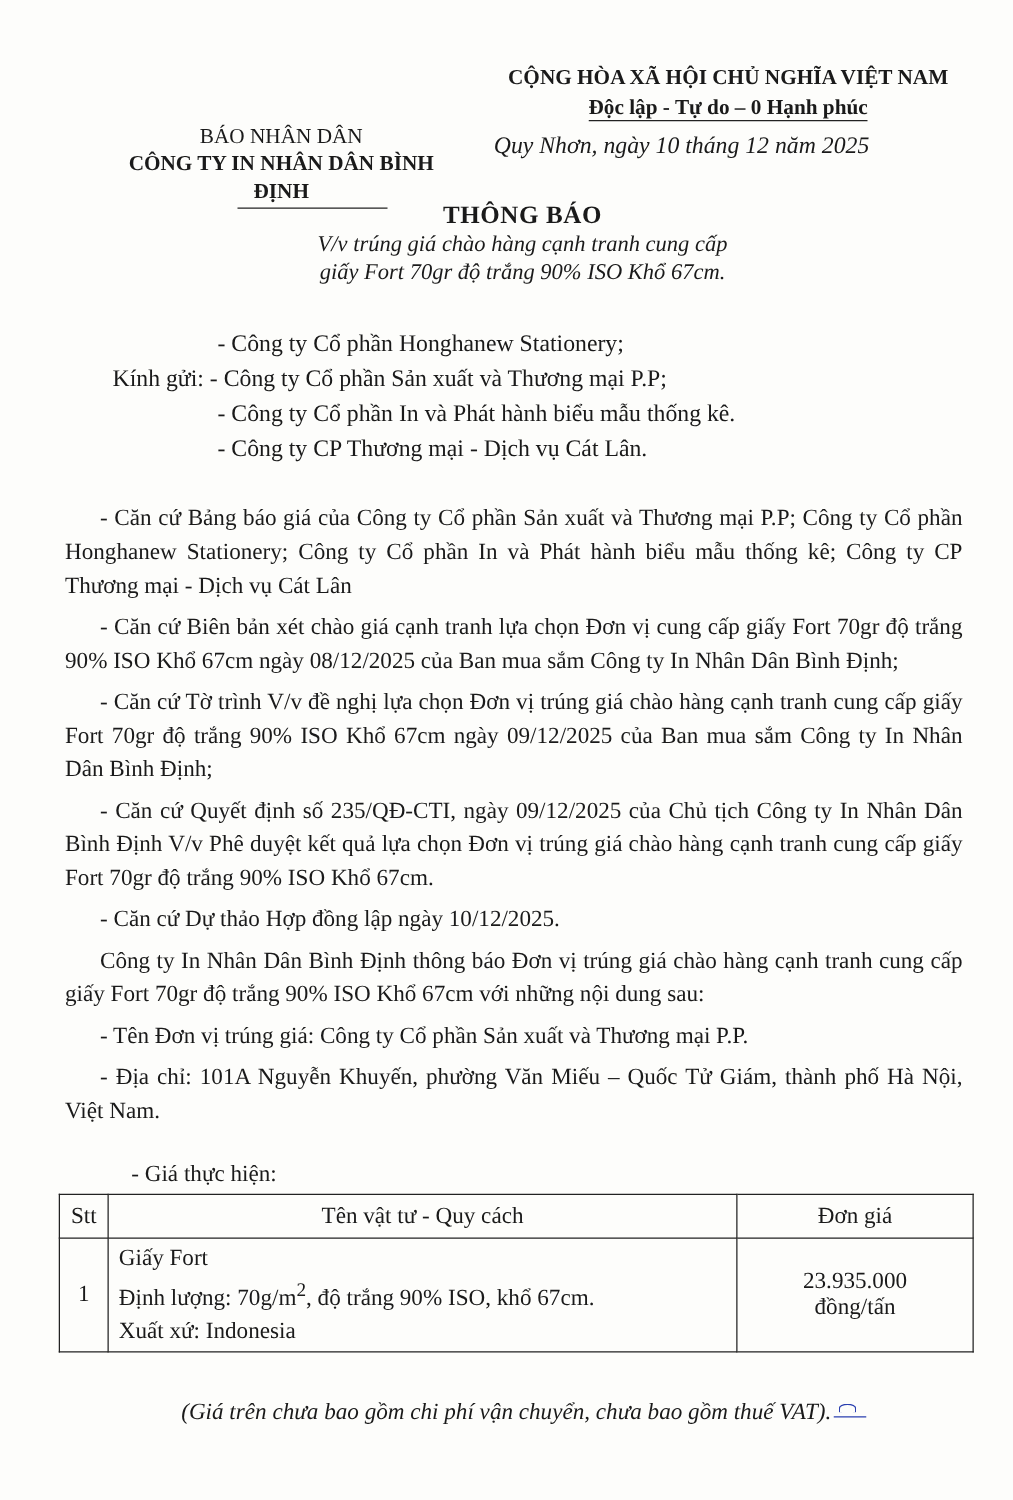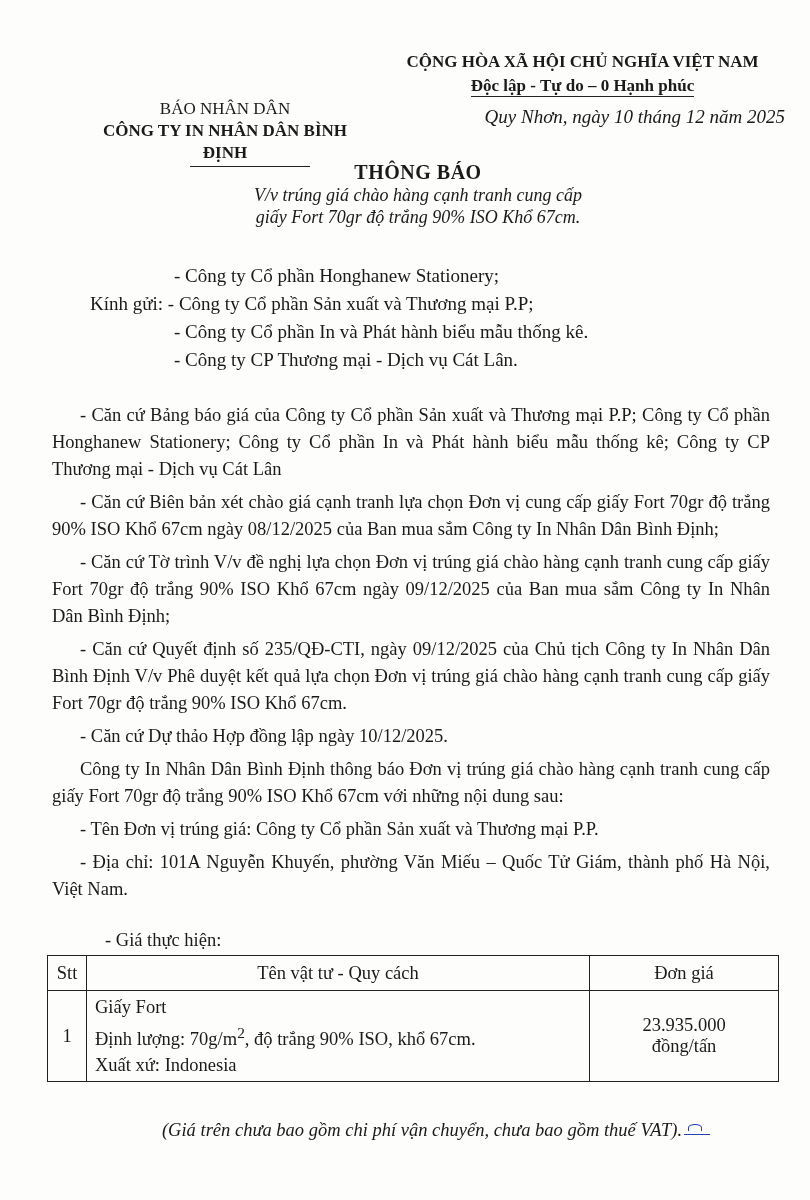--- a/index.html
+++ b/index.html
@@ -6,37 +6,37 @@
   body {
     width: 810px; height: 1200px; background: #fdfdfb; position: relative; overflow: hidden;
     font-family: "Liberation Serif", "DejaVu Serif", serif; color: #1a1a1a;
   }
   .abs { position: absolute; }
   .hdr-left { left: 80px; top: 50px; width: 290px; text-align: center; font-size: 17px; line-height: 22px; margin-top: 48px; }
   .hdr-left .l2 { font-weight: bold; }
   .hdr-left .rule { width: 120px; margin: 2px auto 0 auto; border-top: 1.5px solid #222; margin-left: 110px; }
   .hdr-right { left: 385px; top: 50px; width: 395px; text-align: center; font-size: 17px; line-height: 24px; font-weight: bold; }
   .hdr-right .motto { text-decoration: none; display: inline-block; border-bottom: 1.5px solid #222; line-height: 20px; }
-  .date { left: 395px; top: 106px; width: 390px; text-align: right; font-size: 19px; font-style: italic; }
+  .date { left: 395px; top: 106px; width: 390px; text-align: left; font-size: 19px; font-style: italic; }
   .title { left: 188px; top: 160px; width: 460px; text-align: center; }
   .title .t { font-weight: bold; font-size: 20px; line-height: 24px; letter-spacing: 0.5px; }
   .title .s { font-style: italic; font-size: 18px; line-height: 22px; }
   .recips { left: 90px; top: 262px; font-size: 19px; line-height: 28px; }
   .recips .row { white-space: nowrap; }
   .recips .ind { padding-left: 84px; }
   .body { left: 52px; top: 402px; width: 718px; font-size: 18.5px; line-height: 27px; text-align: justify; }
   .body p { margin: 0 0 6px 0; text-indent: 28px; }
   .price-label { left: 105px; top: 930px; font-size: 18.5px; }
   table.price { position: absolute; left: 47px; top: 955px; width: 732px; border-collapse: collapse; font-size: 18.5px; }
   table.price td, table.price th { border: 1.5px solid #222; padding: 3px 8px; vertical-align: middle; }
   table.price th { font-weight: normal; height: 28px; }
   table.price .c1 { width: 22px; text-align: center; }
   table.price .c3 { width: 172px; text-align: center; }
   table.price .c2l { line-height: 26px; }
-  .note { left: 116px; top: 1120px; width: 640px; text-align: center; font-style: italic; font-size: 18.5px; }
+  .note { left: 99px; top: 1120px; width: 640px; text-align: center; font-style: italic; font-size: 18.5px; }
   .sig { display: inline-block; width: 26px; height: 10px; border-bottom: 1.5px solid #2a3fb0; vertical-align: middle; margin-left: 2px; position: relative; top: -2px; }
   .sig::before { content: ""; position: absolute; left: 4px; top: 0; width: 12px; height: 6px; border: 1px solid #2a3fb0; border-radius: 50% 50% 0 0; border-bottom: none; }
 </style>
 </head>
 <body>
 
 <div class="abs hdr-left">
   <div>BÁO NHÂN DÂN</div>
   <div class="l2">CÔNG TY IN NHÂN DÂN BÌNH ĐỊNH</div>
   <div class="rule"></div>

